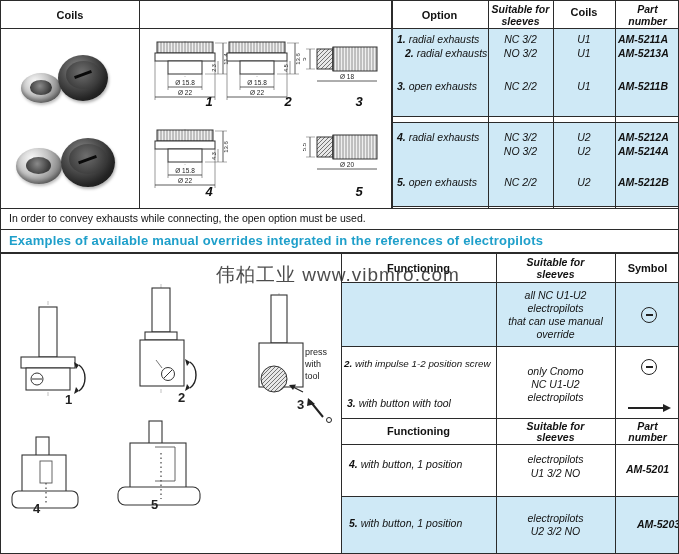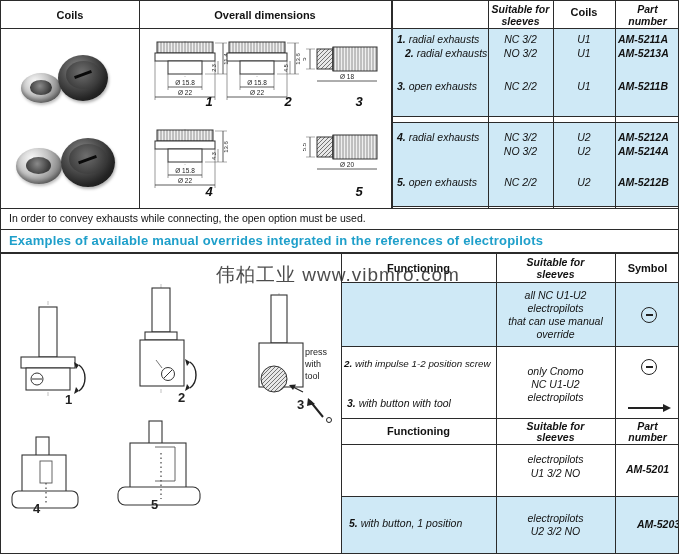--- a/index.html
+++ b/index.html
@@ -82,21 +82,21 @@
   <div class="line" style="left:340px;top:253px;width:1px;height:300px"></div>
   <div class="line" style="left:495px;top:253px;width:1px;height:300px"></div>
   <div class="line" style="left:614px;top:253px;width:1px;height:300px"></div>
   <div class="line" style="left:340px;top:281px;width:339px;height:1px"></div>
   <div class="line" style="left:340px;top:345px;width:339px;height:1px"></div>
   <div class="line" style="left:340px;top:417px;width:339px;height:1px"></div>
   <div class="line" style="left:340px;top:443px;width:339px;height:1px"></div>
   <div class="line" style="left:340px;top:495px;width:339px;height:1px"></div>
 
   <div class="cell" style="left:0;top:0;width:138px;height:27px">Coils</div>
-  <div class="cell" style="left:138px;top:0;width:252px;height:27px">Overall dimensions</div>
+  <div class="cell" style="left:390px;top:0;width:97px;height:27px">Option</div>
   <div class="tl bold center" style="left:487px;top:2px;width:65px;font-size:10.5px">Suitable for</div>
   <div class="tl bold center" style="left:487px;top:14px;width:65px;font-size:10.5px">sleeves</div>
   <div class="cell" style="left:552px;top:0;width:62px;height:22px">Coils</div>
   <div class="tl bold center" style="left:614px;top:2px;width:65px;font-size:10.5px">Part</div>
   <div class="tl bold center" style="left:614px;top:14px;width:65px;font-size:10.5px">number</div>
 
   <div class="ring" style="left:20px;top:72px;width:40px;height:30px">
       <div class="ring-hole"></div>
     </div>
   <div class="knob" style="left:57px;top:54px;width:50px;height:46px">
@@ -254,20 +254,21 @@
       <span></span>
     </div>
   <div class="arrow" style="left:627px;top:406px"></div>
 
   <div class="cell" style="left:340px;top:417px;width:155px;height:26px">Functioning</div>
   <div class="tl bold center" style="left:495px;top:419px;width:119px">Suitable for</div>
   <div class="tl bold center" style="left:495px;top:430px;width:119px">sleeves</div>
   <div class="tl bold center" style="left:614px;top:419px;width:65px">Part</div>
   <div class="tl bold center" style="left:614px;top:430px;width:65px">number</div>
 
+  <div class="tl" style="left:348px;top:457px;width:145px"><b>4.</b> <span>with button, 1 position</span></div>
   <div class="tl center" style="left:495px;top:452px;width:119px">electropilots</div>
   <div class="tl center" style="left:495px;top:466px;width:119px">U1 3/2 NO</div>
   <div class="tl bold center" style="left:614px;top:462px;width:65px">AM-5201</div>
 
   <div class="tl" style="left:348px;top:516px;width:145px"><b>5.</b> <span>with button, 1 position</span></div>
   <div class="tl center" style="left:495px;top:511px;width:119px">electropilots</div>
   <div class="tl center" style="left:495px;top:524px;width:119px">U2 3/2 NO</div>
   <div class="tl bold center" style="left:614px;top:517px;width:87px">AM-5203</div>
 
   <svg class="fig" style="left:12px;top:300px" width="80" height="108" viewBox="0 0 80 108">

